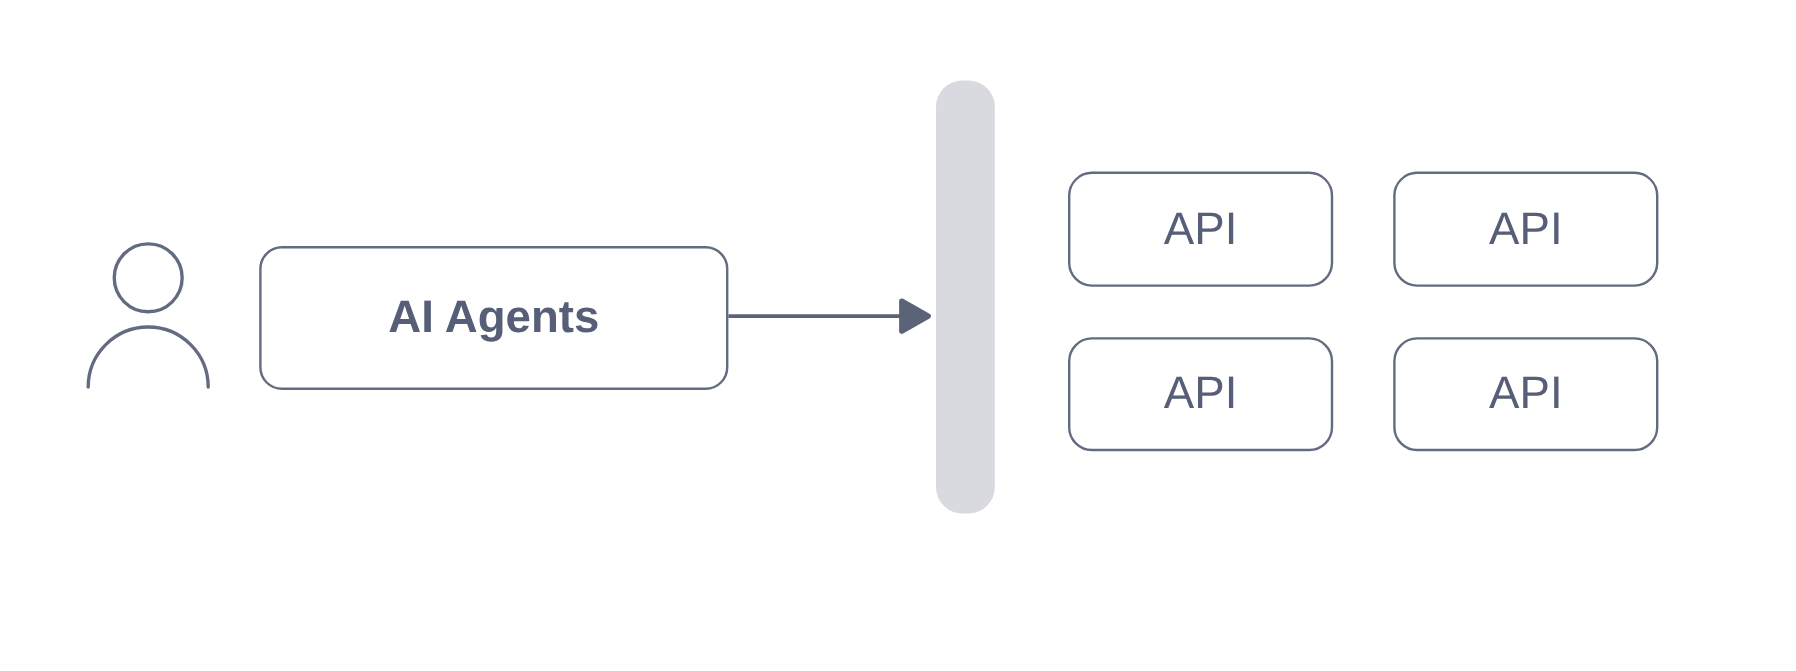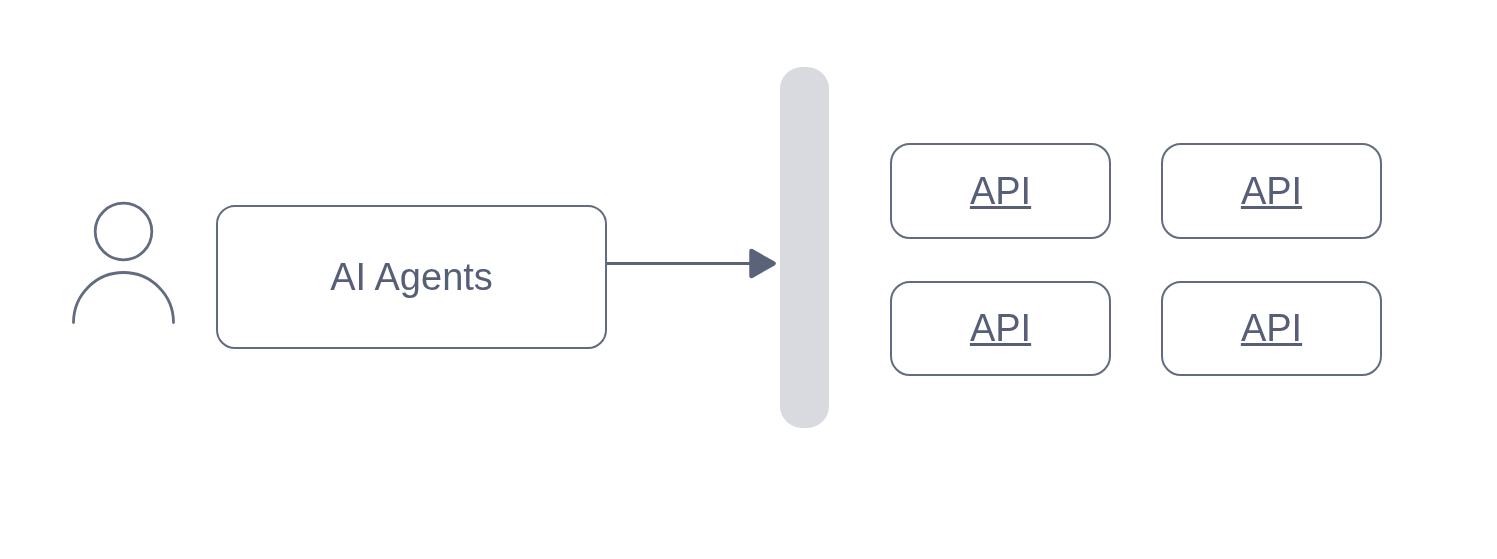--- a/index.html
+++ b/index.html
@@ -1,21 +1,21 @@
 <!DOCTYPE html>
 <html><head>
 <meta charset="utf-8">
 <style>
   html,body{margin:0;padding:0;background:#ffffff;}
   .stage{position:relative;width:1497px;height:559px;background:#ffffff;overflow:hidden;
          font-family:"Liberation Sans",sans-serif;}
   .node{position:absolute;box-sizing:border-box;border:2.5px solid #636b80;border-radius:19px;
         background:#ffffff;display:flex;align-items:center;justify-content:center;color:#565e78;}
-  .ai-agents{left:216px;top:205px;width:391px;height:144px;font-size:38px;}
-  .api-box{border-radius:20px;font-size:38px;text-decoration:underline;}
+  .ai-agents{left:216px;top:205px;width:391px;height:120px;font-size:38px;font-weight:bold;}
+  .api-box{border-radius:20px;font-size:38px;}
   .api-1{left:890px;top:143px;width:221px;height:96px;}
   .api-2{left:1161px;top:143px;width:221px;height:96px;}
   .api-3{left:890px;top:281px;width:221px;height:95px;}
   .api-4{left:1161px;top:281px;width:221px;height:95px;}
   .gateway-bar{position:absolute;left:780px;top:67px;width:49px;height:361px;border-radius:22px;
                background:#d9d9e0;}
   .gateway-label{position:absolute;left:695px;top:451px;width:200px;text-align:center;
                  font-size:31px;color:#565e78;}
   .person-svg,.arrow-svg{position:absolute;}
   .person-svg{left:60px;top:190px;}

